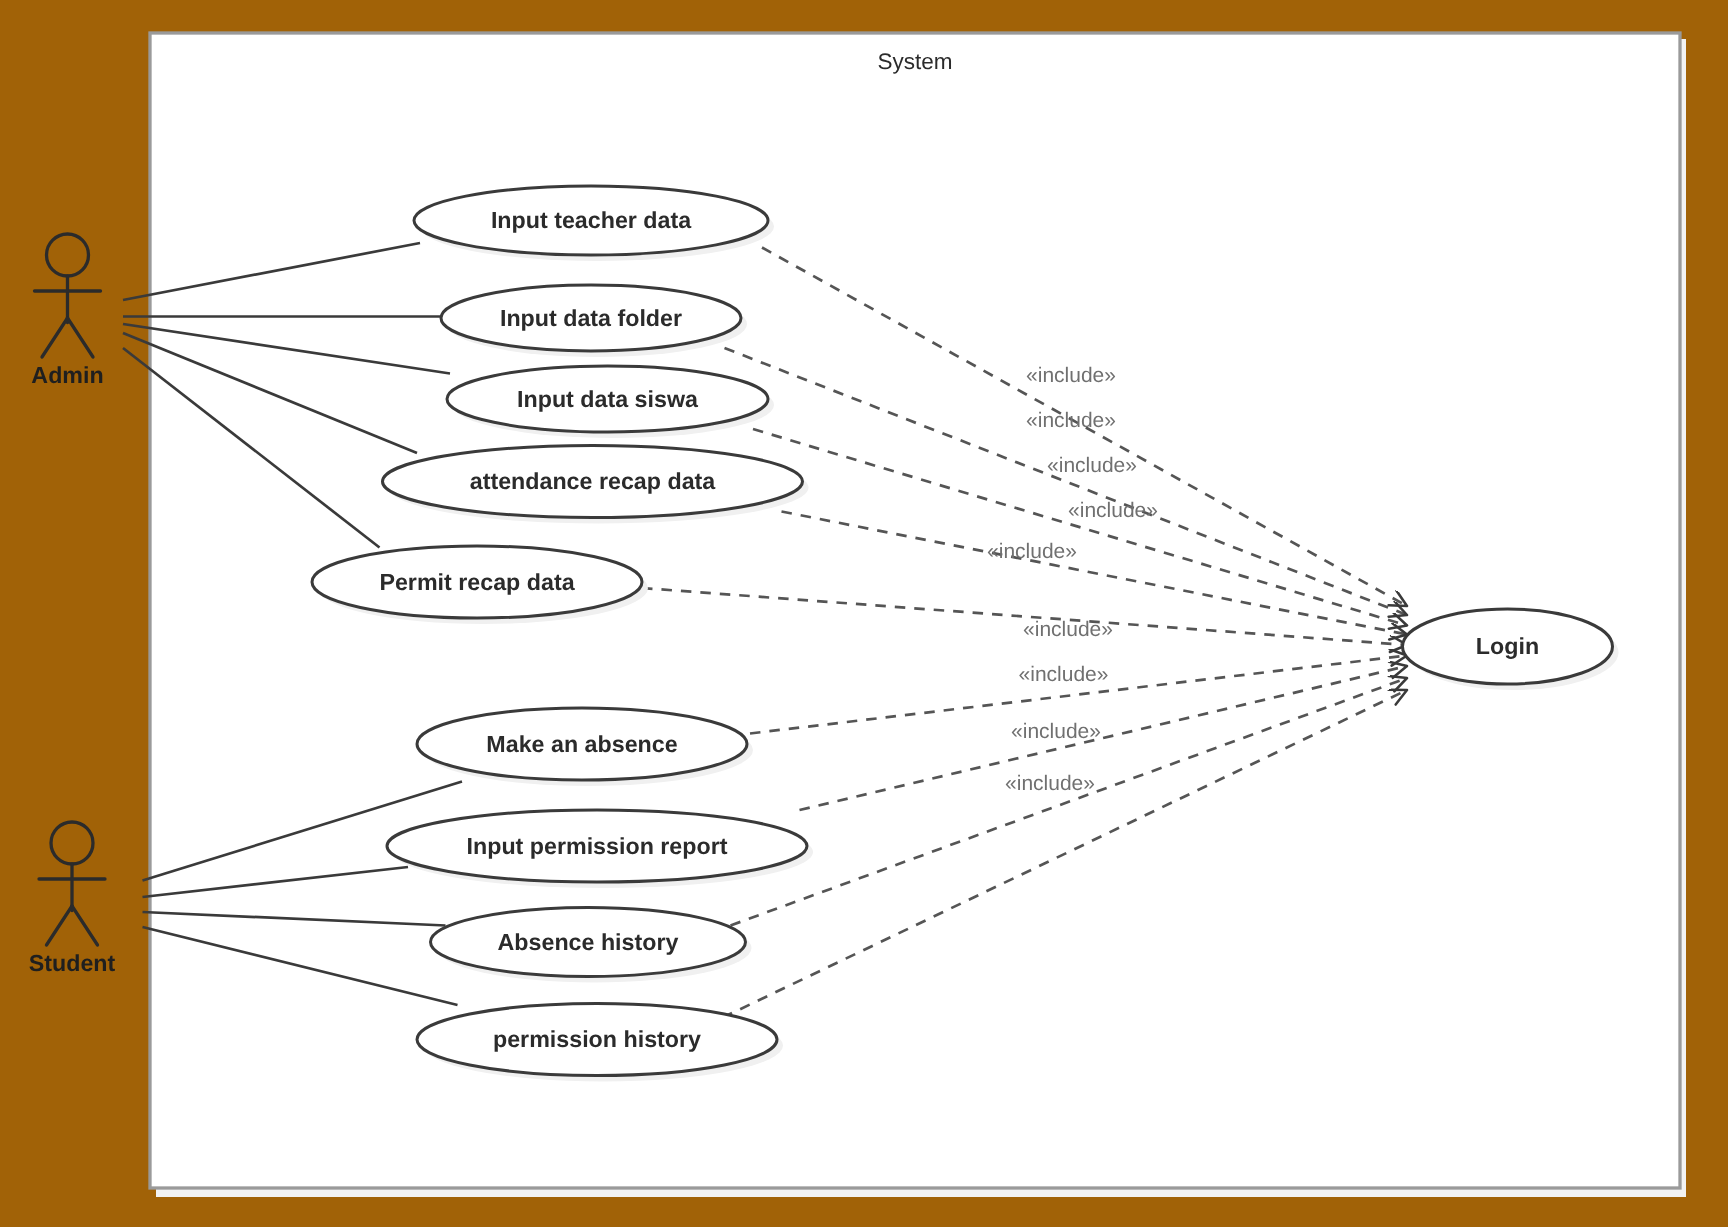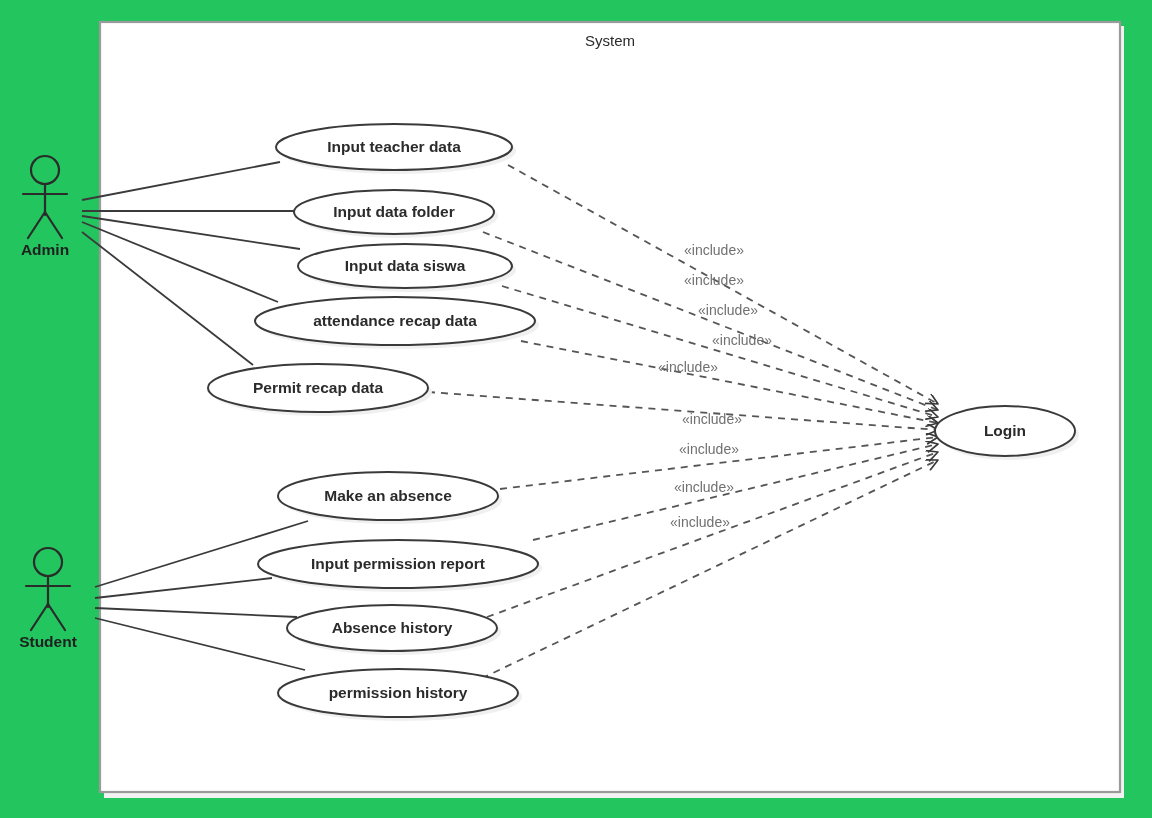--- a/index.html
+++ b/index.html
@@ -8,21 +8,21 @@
     padding: 0;
     background: #ffffff;
   }
   body {
     font-family: "Liberation Sans", sans-serif;
   }
   #canvas {
     position: relative;
     width: 1152px;
     height: 818px;
-    background: #22c55e;
+    background: #a16207;
     overflow: hidden;
   }
   #diagram-svg {
     position: absolute;
     left: 0;
     top: 0;
     width: 1152px;
     height: 818px;
   }
   .sys-boundary {

